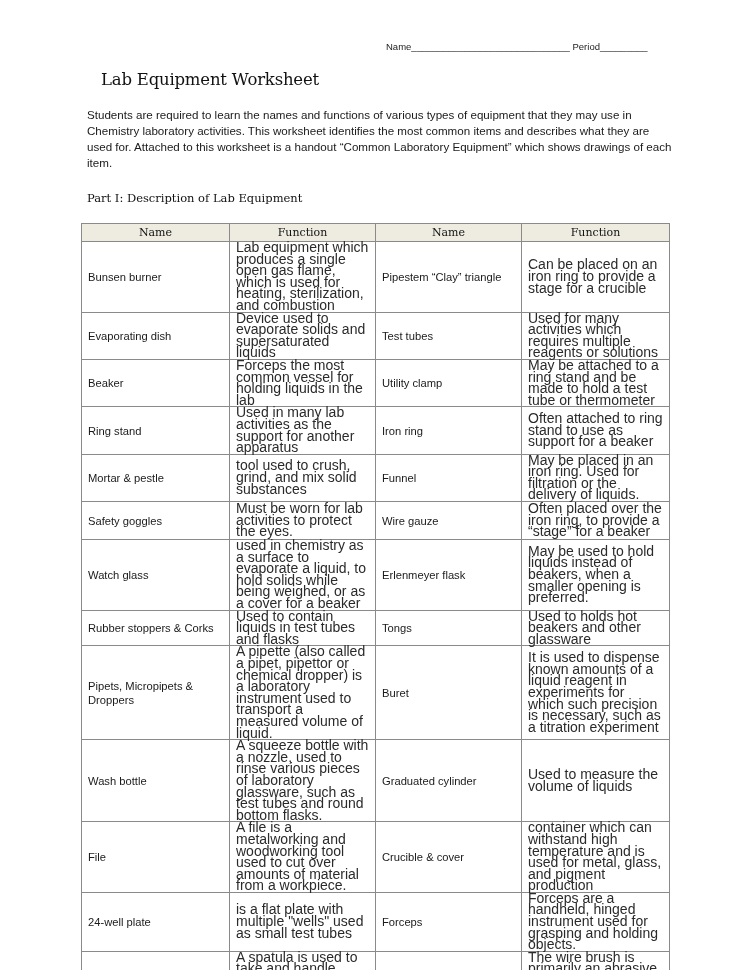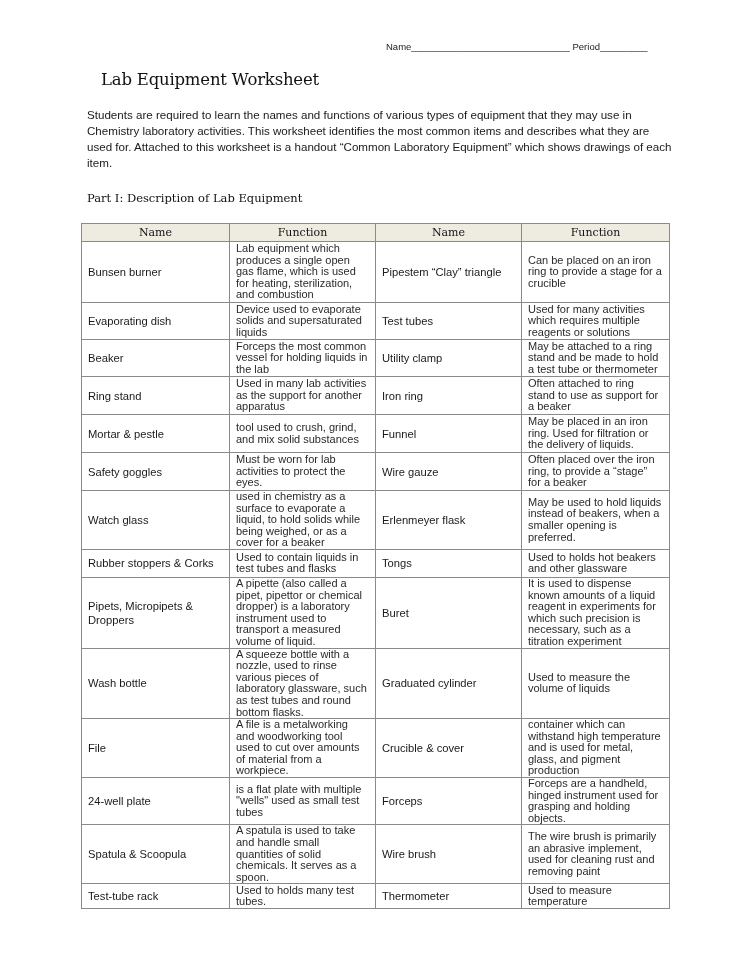--- a/index.html
+++ b/index.html
@@ -46,21 +46,21 @@
     color: #111;
   }
   td.nm {
     font-family: "Liberation Sans", sans-serif;
     font-size: 11.2px;
     line-height: 14px;
     color: #1a1a1a;
   }
   td.fn {
     font-family: "Liberation Sans", sans-serif;
-    font-size: 11px;
+    font-size: 14px;
     line-height: 11.6px;
     color: #2a2a2a;
   }
   col.c1 { width: 148px; }
   col.c2 { width: 146px; }
   col.c3 { width: 146px; }
   col.c4 { width: 148px; }
 </style>
 </head>
 <body>

